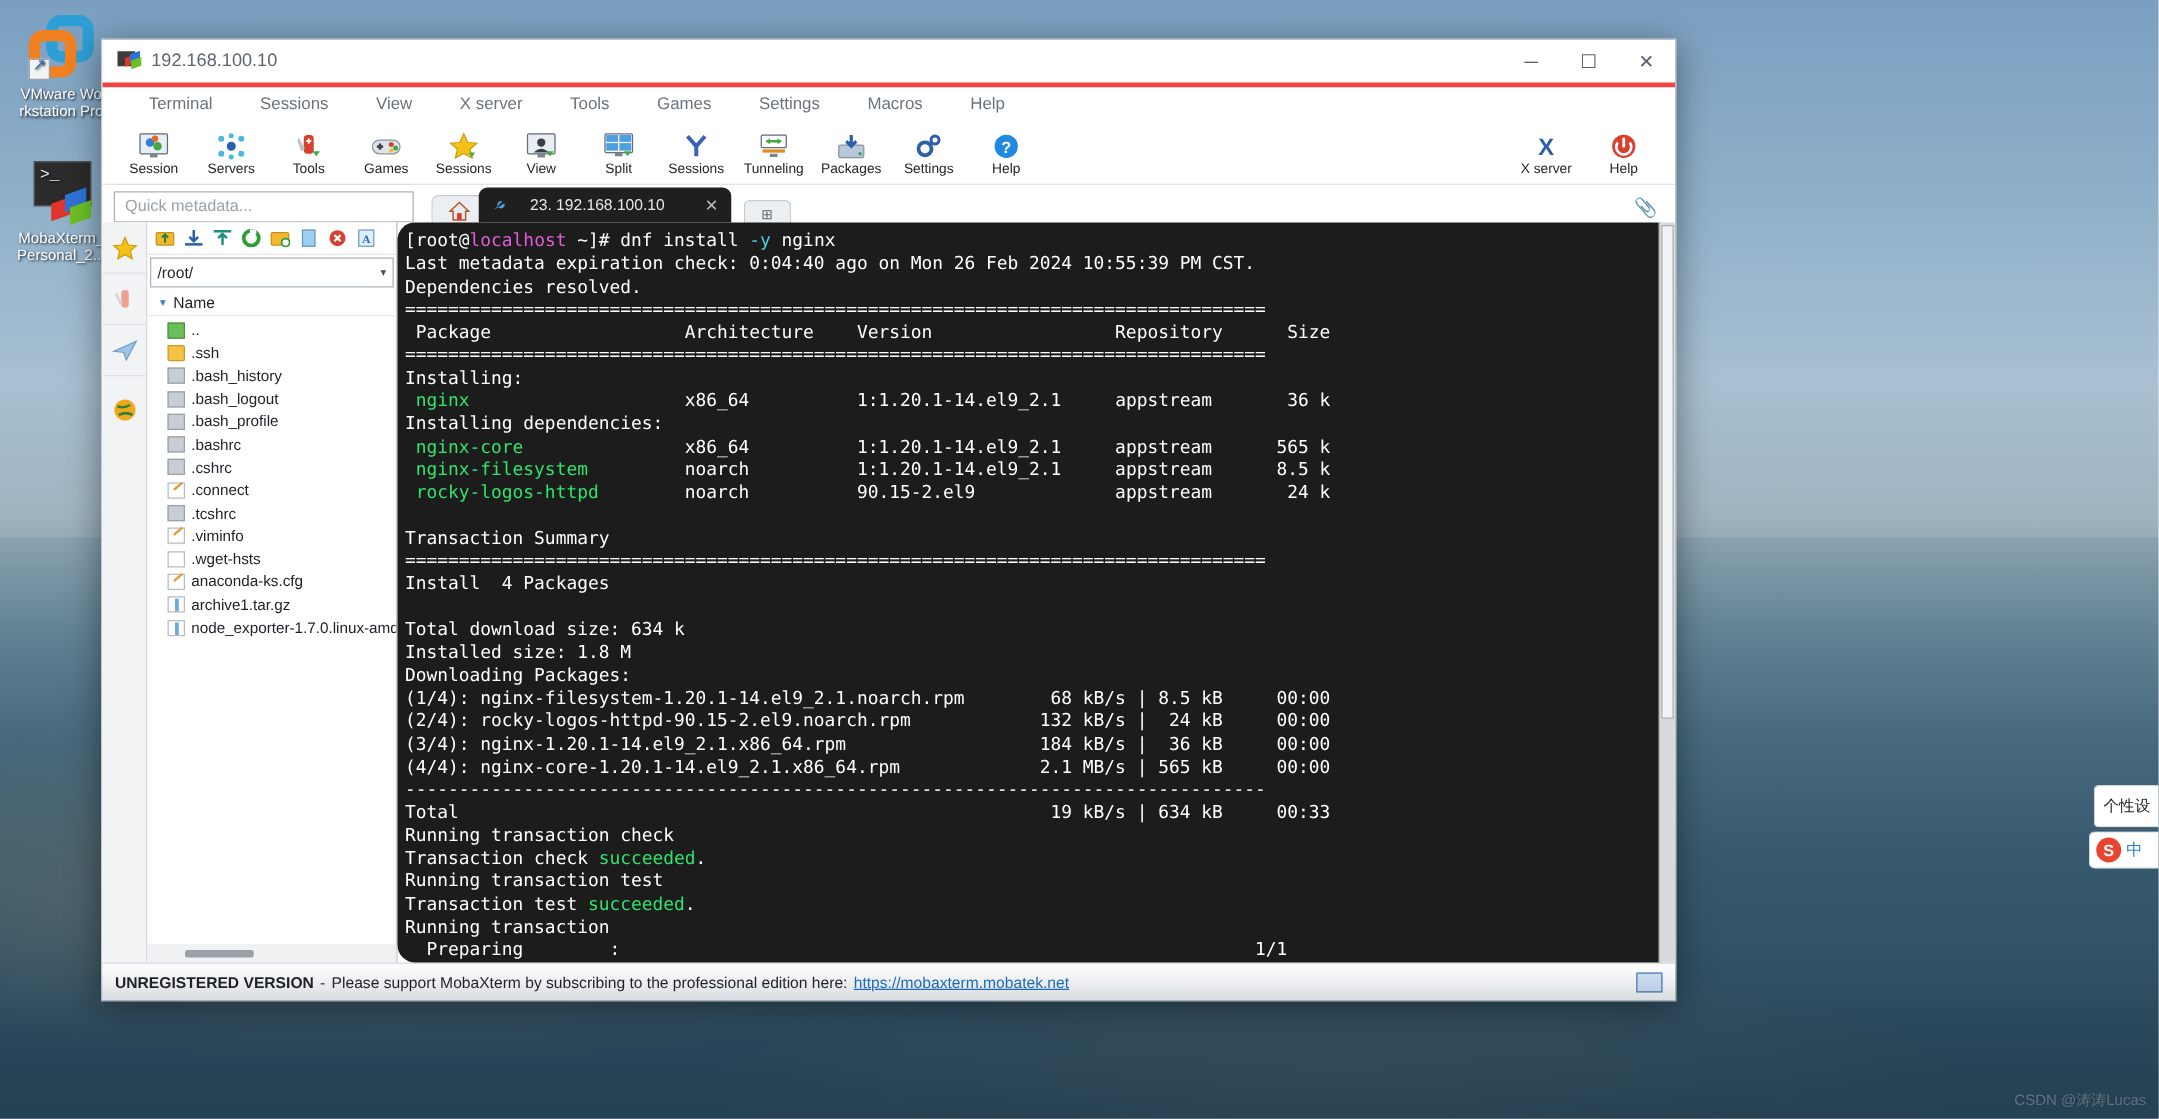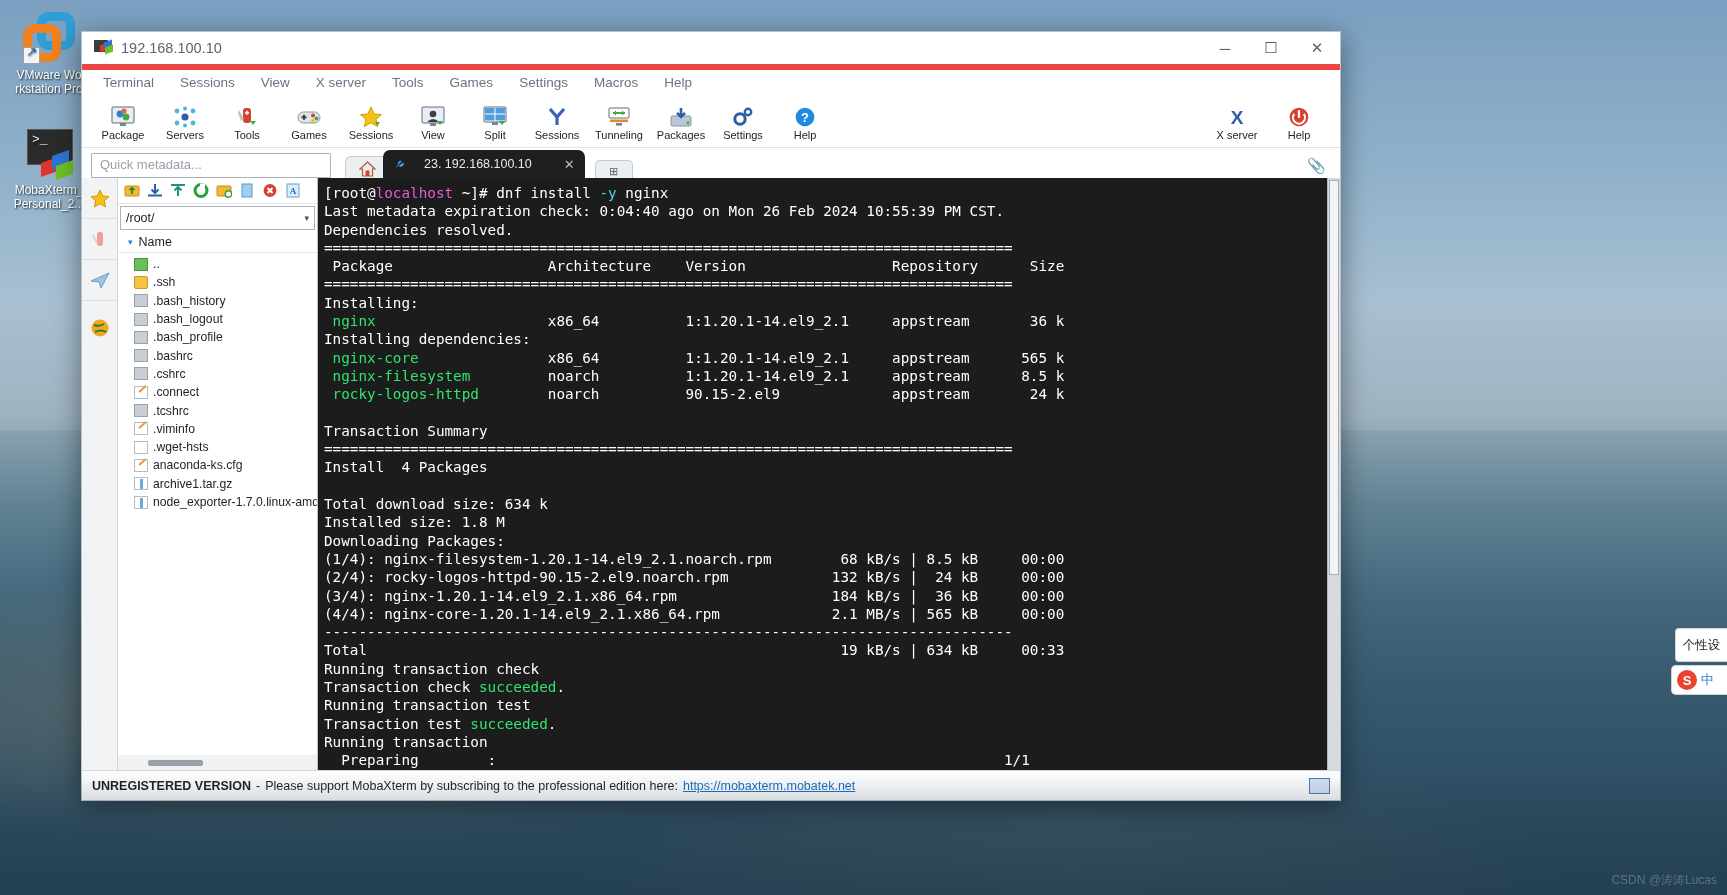--- a/index.html
+++ b/index.html
@@ -51,33 +51,33 @@
 
   
   #moba {
     position:absolute; left:81px; top:31px; width:1260px; height:770px;
     background:#ffffff; border:1px solid #b9c2cb;
     box-shadow: 0 6px 26px rgba(0,0,0,.45);
     display:flex; flex-direction:column;
   }
   
   .titlebar { height:38px; display:flex; align-items:center; background:#ffffff;
-      border-bottom:6px solid #ef4444; }
+      border-bottom:4px solid #ef4444; }
   .title-ico { width:18px; height:16px; margin:0 9px 0 12px; position:relative; }
   .title-ico .tt { position:absolute; left:0; top:0; width:14px; height:12px; background:#3c3c3c;}
   .title-ico .tc1{ position:absolute; left:6px; top:4px; width:8px; height:7px; background:#e0342c; transform:skewY(-20deg);}
   .title-ico .tc2{ position:absolute; left:10px; top:1px; width:8px; height:7px; background:#2e74d8; transform:skewY(-20deg);}
   .title-ico .tc3{ position:absolute; left:11px; top:6px; width:8px; height:7px; background:#6cc024; transform:skewY(-20deg);}
   .title-text { font-size:14.5px; color:#5d6470; }
   .win-btns { margin-left:auto; display:flex; }
   .win-btn { width:46px; height:38px; display:flex; align-items:center; justify-content:center;
      color:#5a6068; font-size:15px; }
 
   
-  .menubar { height:25px; display:flex; align-items:center; padding-left:10px; gap:4px;
+  .menubar { height:25px; display:flex; align-items:center; padding-left:26px; gap:16px;
      background:#fff; font-size:13.5px; color:#6b7380; }
   .menubar span { padding:2px 11px; }
 
   
   .toolbar { height:53px; display:flex; align-items:center; padding:0 10px;
      background:#fff; border-bottom:1px solid #dfe3e8; }
   .tb-item { width:62px; display:flex; flex-direction:column; align-items:center; gap:1px; }
   .tb-item .ic { height:26px; display:flex; align-items:flex-end; justify-content:center; }
   .tb-item .lb { font-size:11px; color:#22262b; }
   .tb-right { margin-left:auto; display:flex; }
@@ -142,21 +142,21 @@
   .rmon { height:38px; display:flex; align-items:center; gap:9px; padding-left:26px;
      font-size:13.5px; color:#1d2026; }
   .rmon .mico{ width:21px; height:17px; background:#2b2b2b; border:1px solid #7d848c; position:relative;}
   .rmon .mico:after{content:""; position:absolute; left:2px; top:7px; width:15px; height:2px;
      background:#33d17a;}
   .fterm { height:34px; display:flex; align-items:center; gap:9px; padding-left:26px;
      font-size:13.5px; color:#1d2026; border-top:1px solid #eceef0;}
   .cbx { width:14px; height:14px; border:1px solid #6b7480; background:#fff; }
 
   
-  .term-wrap { flex:1; background:#1c1c1c; display:flex; min-width:0; position:relative; }
+  .term-wrap { flex:1; background:#1c1c1c; display:flex; min-width:0; position:relative;border-radius:14px; }
   .term {
     flex:1; padding:6px 0 0 6px; color:#ffffff; overflow:hidden;
     font-family:"DejaVu Sans Mono","Liberation Mono",monospace;
     font-size:14.3px; line-height:18.3px; white-space:pre;
   }
   .tgreen{ color:#2fe56e; } .tmagenta{ color:#e25fd3; } .tcyan{ color:#46d9e0; }
   .tscroll { width:13px; background:#d8dade; border-left:1px solid #b4b8bd; position:relative;}
   .tscroll .tk { position:absolute; left:1px; top:2px; width:10px; height:395px;
       background:#f2f3f5; border:1px solid #a7adb4; }
 
@@ -243,21 +243,21 @@
       <div class="tb-item">
         <div class="ic">
           <svg width="24" height="22">
               <rect x="1" y="1" width="22" height="16" rx="1" fill="#e8eef4" stroke="#5f6b78"></rect>
           <circle cx="9" cy="8" r="3.4" fill="#2f80d0"></circle>
               <circle cx="15" cy="11" r="3.4" fill="#46a845"></circle>
           <circle cx="13" cy="5" r="2.6" fill="#e06a2b"></circle>
               <rect x="9" y="17" width="6" height="3" fill="#7b8590"></rect>
             </svg>
         </div>
-        <div class="lb">Package</div>
+        <div class="lb">Session</div>
       </div>
 
       <div class="tb-item">
         <div class="ic">
           <svg width="24" height="22">
               <circle cx="12" cy="11" r="3.6" fill="#2b5fa8"></circle>
           <circle cx="4" cy="5" r="2.4" fill="#49b7e0"></circle>
               <circle cx="20" cy="5" r="2.4" fill="#49b7e0"></circle>
           <circle cx="4" cy="17" r="2.4" fill="#49b7e0"></circle>
               <circle cx="20" cy="17" r="2.4" fill="#49b7e0"></circle>

